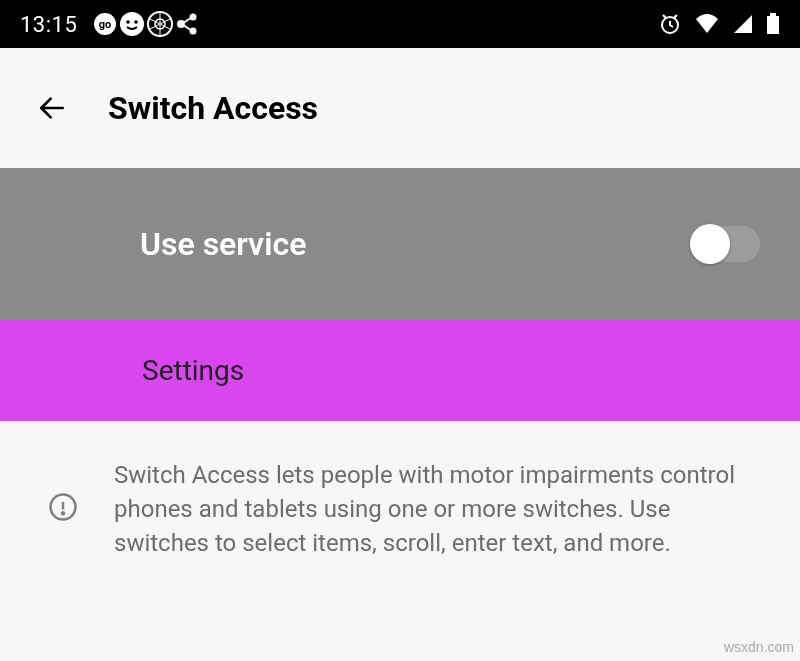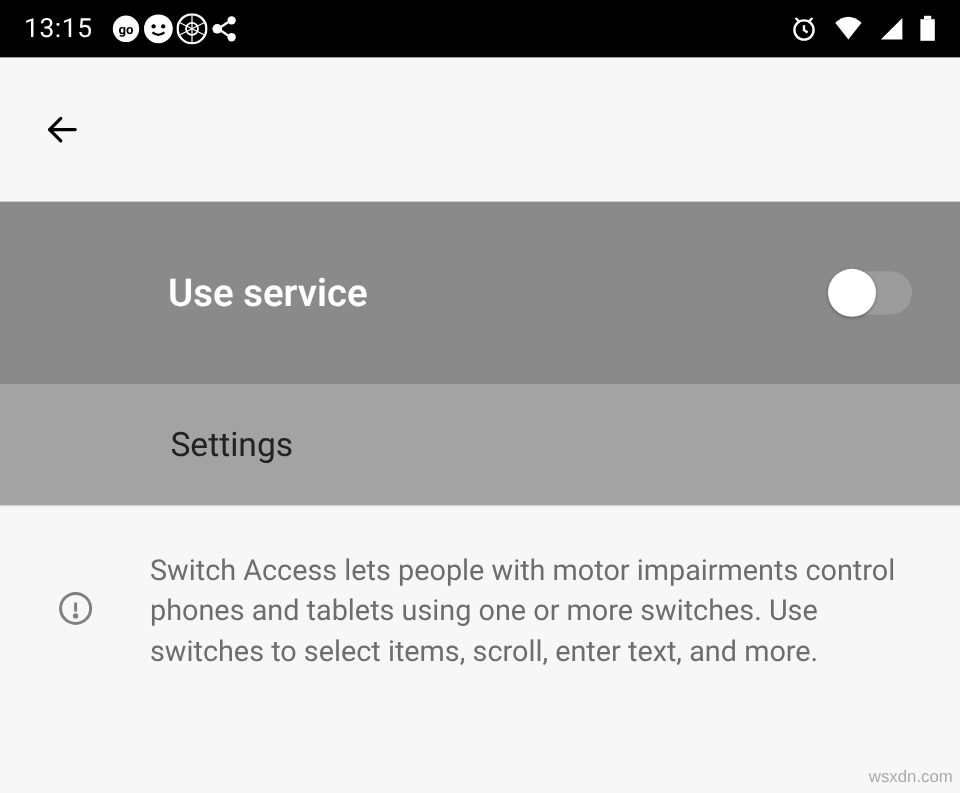--- a/index.html
+++ b/index.html
@@ -98,34 +98,34 @@
       position: absolute;
       left: -2px;
       top: -2px;
       box-shadow: 0 1px 3px rgba(0,0,0,0.3);
     }
     .settings-row {
       height: 102px;
       display: flex;
       align-items: center;
       padding: 0 0 0 142px;
-      background: #a3a3a3;
+      background: #d946ef;
       border-bottom: 1px solid #e6e6e6;
       cursor: pointer;
     }
     .settings-label {
       font-size: 28px;
       color: #222;
       font-weight: 400;
     }
     .info-row {
       display: flex;
       align-items: flex-start;
       padding: 36px 40px 0 48px;
-      gap: 47px;
+      gap: 36px;
       background: #f7f7f7;
     }
     .info-icon-wrap {
       margin-top: 34px;
     }
     .info-text {
       font-size: 24px;
       line-height: 1.42;
       color: #6d6d6d;
       font-weight: 400;
@@ -204,20 +204,21 @@
   </div>
 </div>
 
 <div class="app-header">
   <div class="back-arrow">
     <svg width="32" height="32" viewBox="0 0 24 24" fill="none" stroke="#000" stroke-width="2" stroke-linecap="round" stroke-linejoin="round">
         <line x1="20" y1="12" x2="4" y2="12"></line>
         <polyline points="11 5 4 12 11 19"></polyline>
       </svg>
   </div>
+  <div class="page-title">Switch Access</div>
 </div>
 
 <div class="use-service-row">
   <div class="use-service-label">Use service</div>
   <div class="toggle">
     <div class="toggle-thumb"></div>
   </div>
 </div>
 
 <div class="settings-row">

